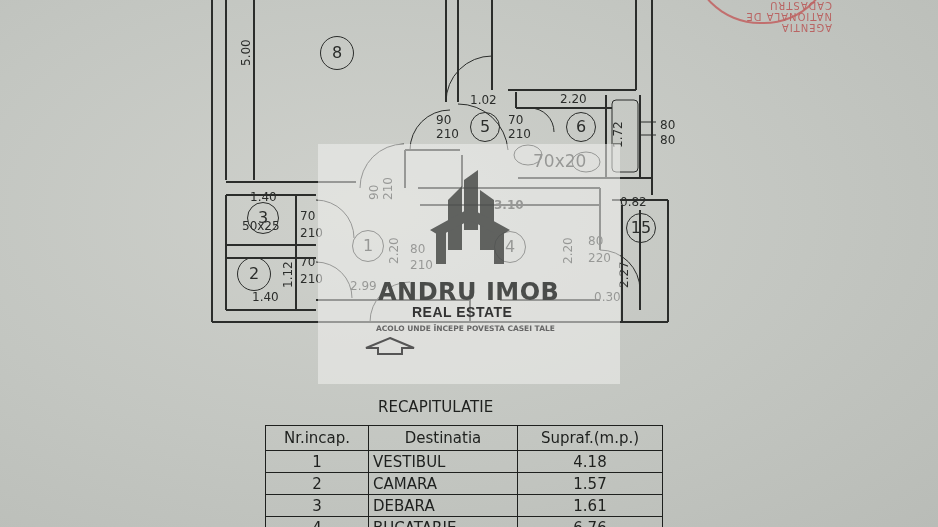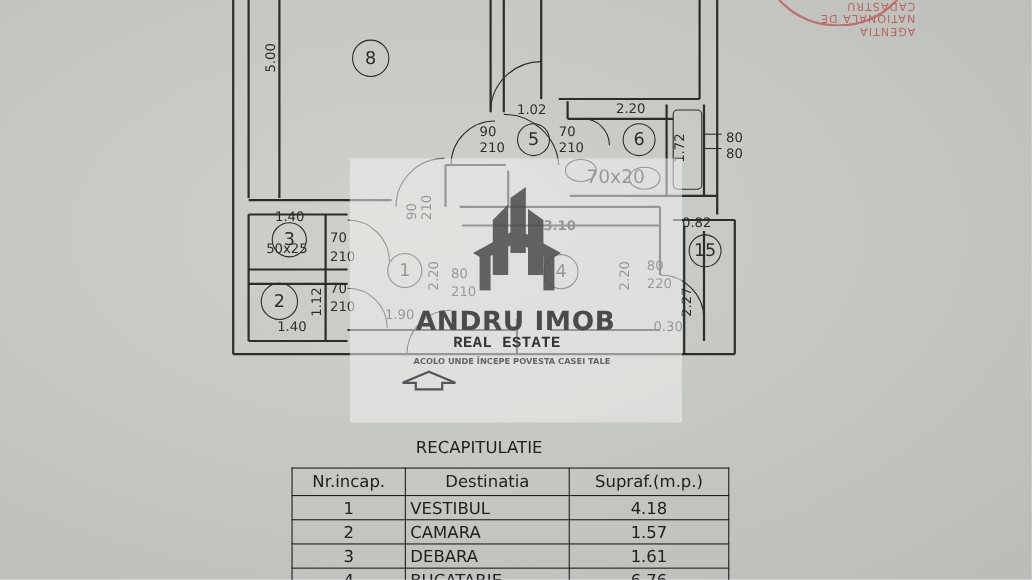--- a/index.html
+++ b/index.html
@@ -11,21 +11,21 @@
   .plan { position:absolute; left:0; top:0; width:938px; height:527px; }
   .plan svg { position:absolute; left:0; top:0; }
   .lbl { position:absolute; font-family:"DejaVu Sans", sans-serif; color:#2b2d2b; font-size:12px; line-height:1; white-space:nowrap; }
   .vert { transform:rotate(-90deg); transform-origin:left top; }
   .circ { position:absolute; border:1.5px solid #2b2d2b; border-radius:50%; text-align:center; font-size:16px; color:#2b2d2b; font-family:"DejaVu Sans", sans-serif; }
   .stamp { position:absolute; left:690px; top:-50px; width:140px; height:72px; border:2px solid #c25a5a; border-top:none; border-radius:0 0 70px 70px; opacity:0.8; }
   .stamp span { position:absolute; left:22px; top:50px; font-size:10px; color:#b84d4d; transform:rotate(180deg); letter-spacing:1px; }
   .watermark { position:absolute; left:318px; top:144px; width:302px; height:240px; background:rgba(240,241,238,0.55); }
   .wm-logo { position:absolute; left:420px; top:170px; }
   .wm-name { position:absolute; left:378px; top:278px; font-size:24px; font-weight:bold; color:#4a4c4a; letter-spacing:0.5px; font-family:"DejaVu Sans", sans-serif; }
-  .wm-sub { position:absolute; left:412px; top:304px; font-size:14px; font-weight:bold; color:#333; letter-spacing:0.5px; font-family:Liberation Mono, monospace; }
+  .wm-sub { position:absolute; left:412px; top:304px; font-size:14px; font-weight:bold; color:#333; letter-spacing:0.5px; font-family:Liberation Sans, sans-serif; }
   .wm-tag { position:absolute; left:376px; top:324px; font-size:7.5px; color:#666; font-family:"DejaVu Sans", sans-serif;font-weight:bold; }
   .entry-arrow { position:absolute; left:362px; top:336px; }
   .table-title { position:absolute; left:378px; top:398px; font-size:15px; color:#1e201e; font-family:"DejaVu Sans", sans-serif; }
   table.recap { position:absolute; left:265px; top:425px; border-collapse:collapse; font-family:"DejaVu Sans", sans-serif; color:#1e201e; font-size:15px; }
   table.recap td, table.recap th { border:1.5px solid #1e201e; padding:0 4px; height:21px; font-weight:normal; }
   table.recap th { height:24px; }
   .c1 { width:94px; text-align:center; }
   .c2 { width:140px; }
   .c3 { width:136px; text-align:center; }
 </style>
@@ -121,21 +121,21 @@
   <span class="lbl" style="left:494px;top:199px;font-weight:bold;">3.10</span>
   <span class="lbl" style="left:250px;top:191px;">1.40</span>
   <span class="lbl" style="left:242px;top:220px;">50x25</span>
   <span class="lbl" style="left:300px;top:210px;">70</span>
   <span class="lbl" style="left:300px;top:227px;">210</span>
   <span class="lbl" style="left:300px;top:256px;">70</span>
   <span class="lbl" style="left:300px;top:273px;">210</span>
   <span class="lbl vert" style="left:282px;top:288px;">1.12</span>
   <span class="lbl" style="left:252px;top:291px;">1.40</span>
   <span class="lbl vert" style="left:388px;top:264px;">2.20</span>
-  <span class="lbl" style="left:350px;top:280px;">1.90</span>
+  <span class="lbl" style="left:350px;top:280px;">2.99</span>
   <span class="lbl" style="left:410px;top:243px;">80</span>
   <span class="lbl" style="left:410px;top:259px;">210</span>
   <span class="lbl vert" style="left:562px;top:264px;">2.20</span>
   <span class="lbl" style="left:588px;top:235px;">80</span>
   <span class="lbl" style="left:588px;top:252px;">220</span>
   <span class="lbl" style="left:620px;top:196px;">0.82</span>
   <span class="lbl vert" style="left:618px;top:288px;">2.27</span>
   <span class="lbl" style="left:594px;top:291px;">0.30</span>
 </div>
 

